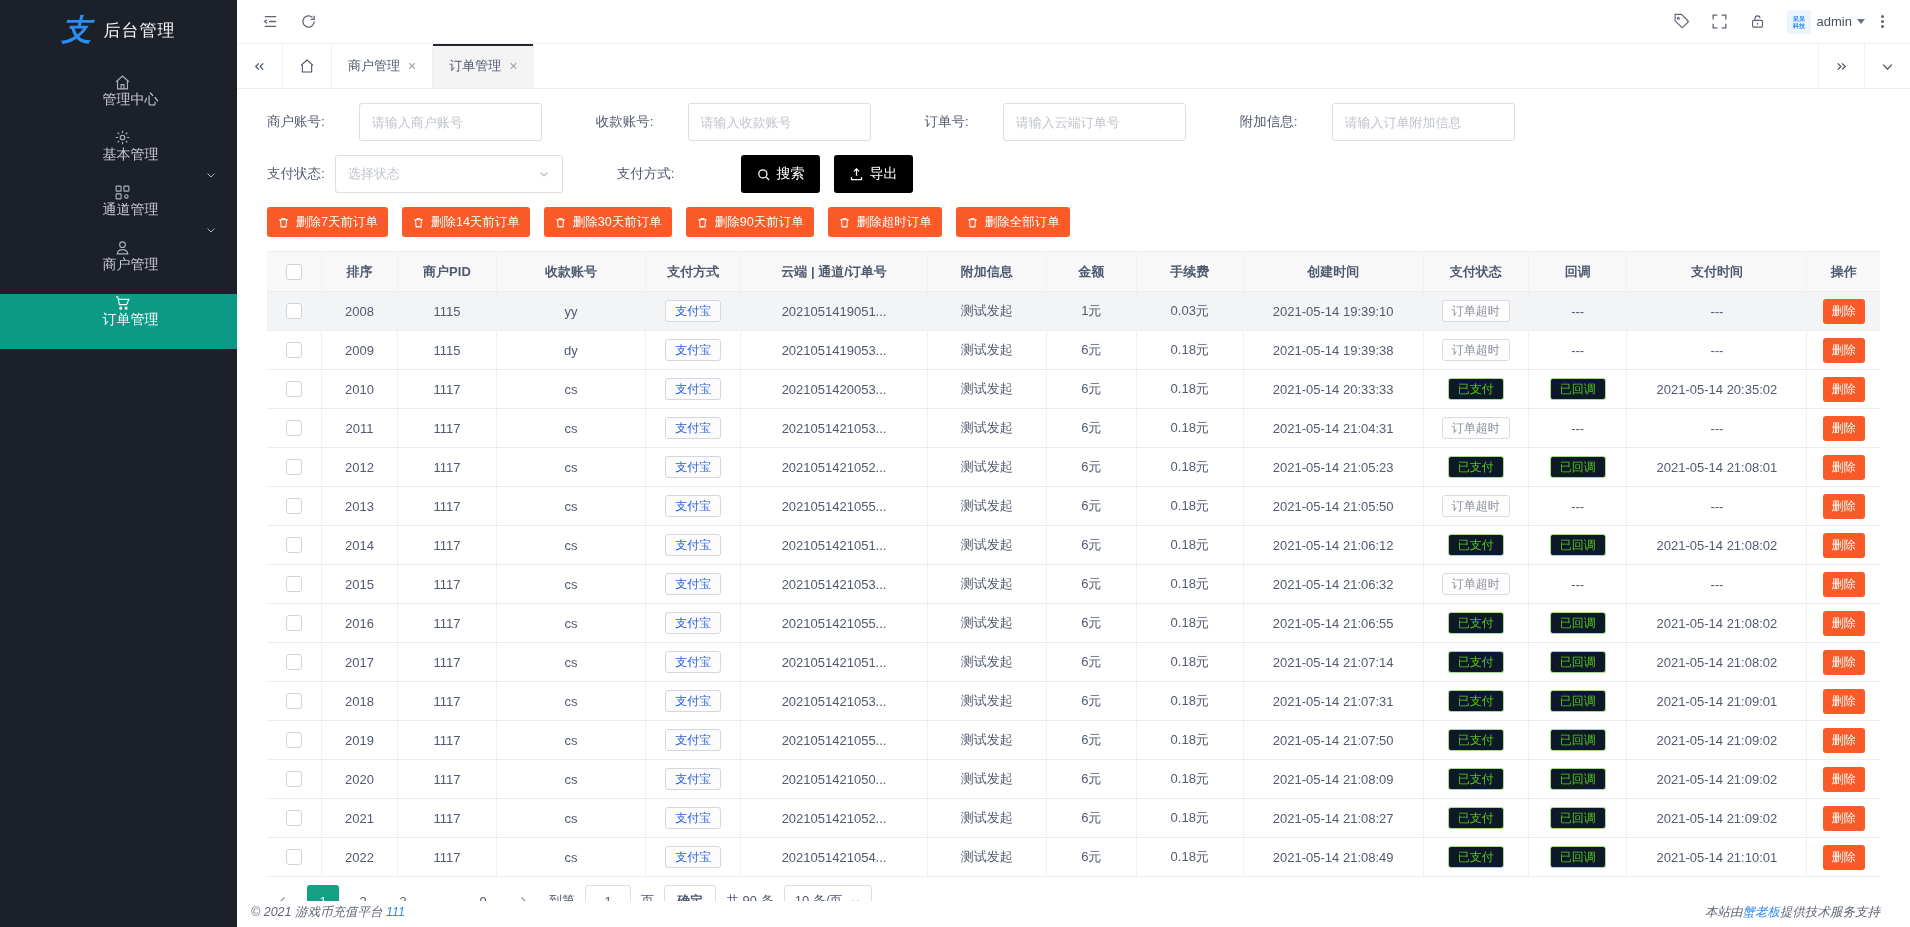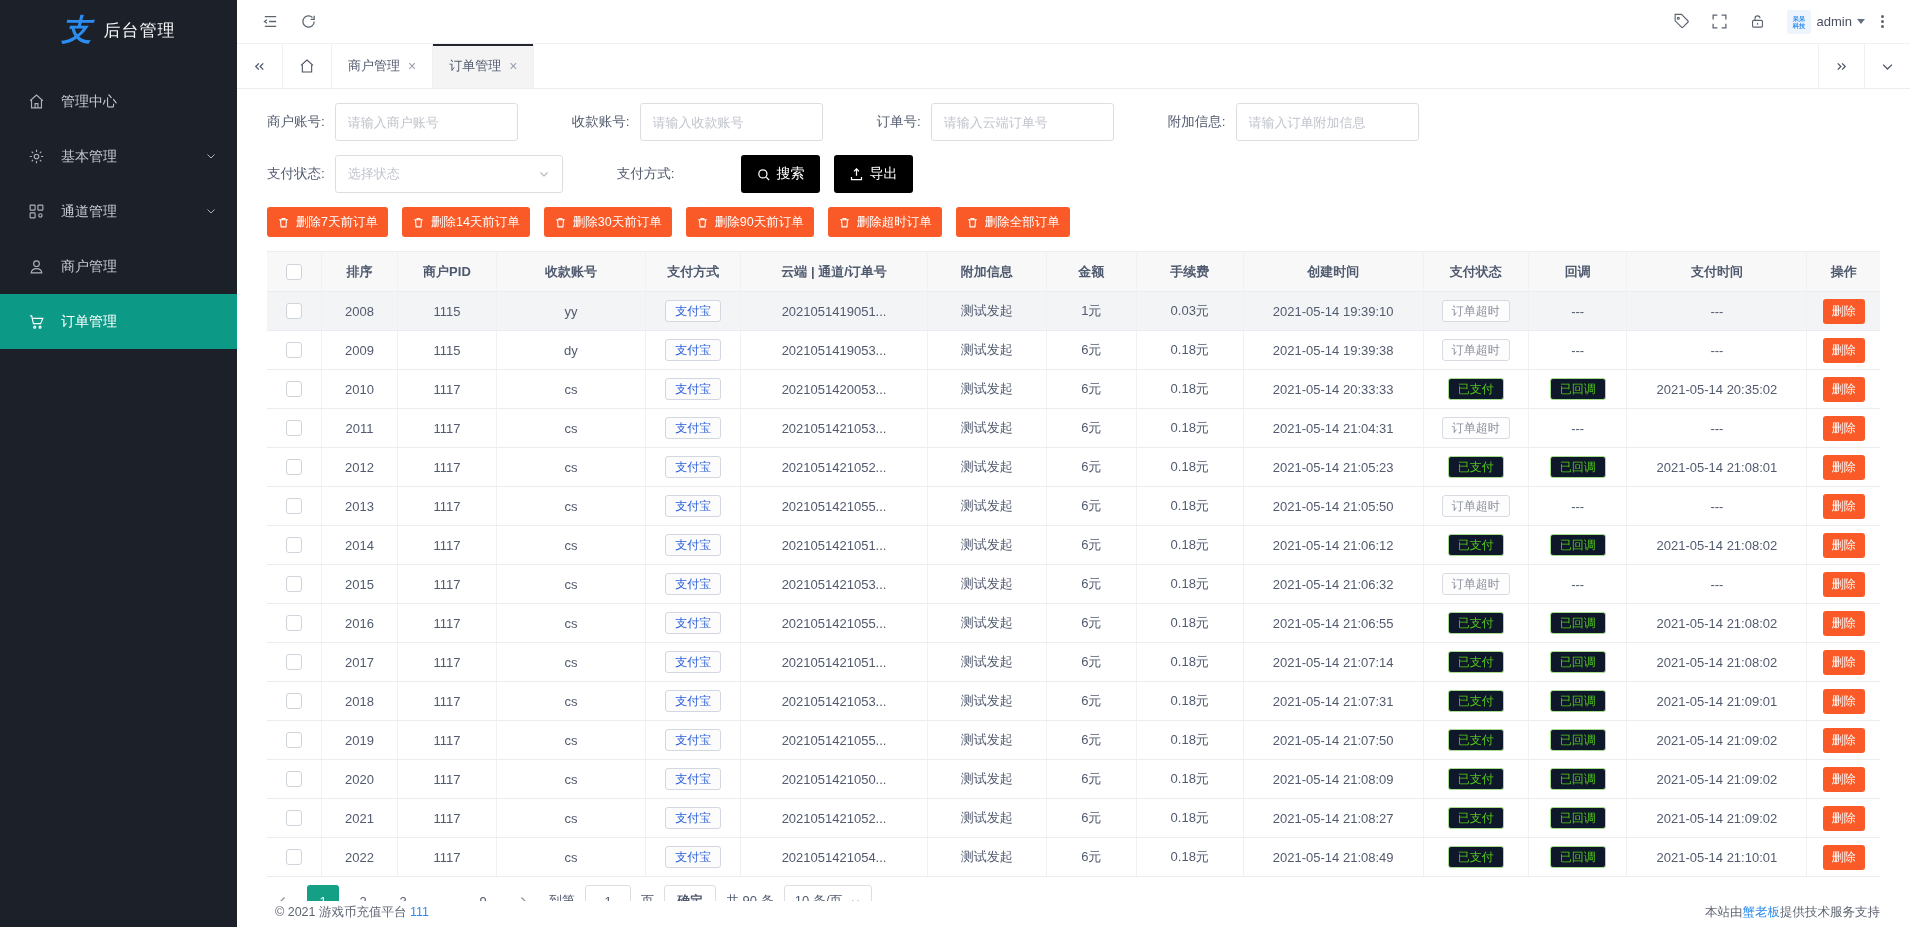--- a/index.html
+++ b/index.html
@@ -5,21 +5,21 @@
   * { margin:0; padding:0; box-sizing:border-box; }
   html,body { width:1910px; height:927px; overflow:hidden; font-family:"Liberation Sans","DejaVu Sans",sans-serif; background:#fff; }
   .app { display:flex; width:1910px; height:927px; }
 
   
   .sidebar { width:237px; background:#1c2029; color:#bfc3cc; flex-shrink:0; display:flex; flex-direction:column; }
   .logo-row { height:60px; display:flex; align-items:center; justify-content:center; gap:12px; }
   .logo-glyph { color:#2d8cf0; font-size:30px; font-weight:bold; font-family:"Liberation Serif","DejaVu Serif",serif; font-style:italic; line-height:1; }
   .logo-title { color:#f5f6f8; font-size:17px; letter-spacing:1px; }
   .menu { margin-top:14px; }
-  .menu-item { height:55px; display:flex; align-items:center; padding:0 20px 0 28px; font-size:14px; cursor:pointer; color:#c7cad2; }
+  .menu-item { height:55px; display:flex; align-items:center; padding:0 20px 0 28px; font-size:14px; cursor:pointer; color:#c7cad2;flex-direction:column; }
   .menu-item svg { width:17px; height:17px; stroke:#aeb2bd; flex-shrink:0; }
   .menu-item .mi-label { margin-left:16px; flex:1; }
   .menu-item .chev { margin-left:auto; }
   .menu-item .chev svg { width:12px; height:12px; }
   .menu-item.active { background:#0c9a87; color:#fff; }
   .menu-item.active svg { stroke:#fff; }
 
   
   .main { flex:1; display:flex; flex-direction:column; min-width:0; }
 
@@ -46,21 +46,21 @@
   .tab.active { background:#f4f4f5; }
   .tab.active::before { content:""; position:absolute; top:0; left:0; right:0; height:2px; background:#23262f; }
   .tab-spacer { flex:1; }
 
   
   .content { flex:1; overflow:hidden; padding:14px 30px 0 30px; background:#fff; }
 
   .filter-row { display:flex; align-items:center; margin-bottom:14px; flex-wrap:nowrap; }
   .f-group { display:flex; align-items:center; margin-right:54px; }
   .f-label { font-size:13.5px; color:#515a6e; margin-right:10px; white-space:nowrap; }
-  .f-input { width:183px; height:38px; border:1px solid #dcdee2; border-radius:3px; padding:5px 12px; font-size:13px; color:#515a6e; outline:none; }
+  .f-input { width:183px; height:38px; border:1px solid #dcdee2; border-radius:3px; padding:5px 12px; font-size:13px; color:#515a6e; outline:none;margin-left:24px; }
   .f-input::placeholder { color:#c0c4cc; }
   .f-select { width:228px; height:38px; border:1px solid #dcdee2; border-radius:3px; padding:0 12px; font-size:13px; color:#c0c4cc; display:flex; align-items:center; justify-content:space-between; cursor:pointer; background:#fff; }
   .f-select svg { width:12px; height:12px; stroke:#b6bac2; }
   .btn { height:38px; border:none; border-radius:3px; color:#fff; font-size:14px; display:inline-flex; align-items:center; gap:6px; padding:0 15px; cursor:pointer; font-family:inherit; }
   .btn svg { width:15px; height:15px; stroke:#fff; }
   .btn-teal { background:#000000; }
   .btn-search { margin-left:2px; }
   .btn-export { margin-left:14px; }
 
   .bulk-row { display:flex; align-items:center; gap:14px; margin-bottom:14px; }
@@ -87,21 +87,21 @@
   .pg-item.arrow svg { width:12px; height:12px; stroke:#8a8f9d; }
   .pg-item.active { background:#13a084; color:#fff; }
   .pg-item.dots { cursor:default; color:#8a8f9d; }
   .pg-text { margin:0 2px; white-space:nowrap; }
   .pg-input { width:46px; height:32px; border:1px solid #dcdee2; border-radius:3px; text-align:center; font-size:13px; color:#515a6e; outline:none; }
   .pg-btn { height:32px; border:1px solid #dcdee2; background:#fff; border-radius:3px; font-size:13px; color:#515a6e; padding:0 12px; cursor:pointer; font-family:inherit; font-weight:bold; }
   .pg-size { height:32px; border:1px solid #dcdee2; border-radius:3px; display:flex; align-items:center; gap:8px; padding:0 10px; cursor:pointer; color:#515a6e; white-space:nowrap; }
   .pg-size svg { width:11px; height:11px; stroke:#b6bac2; }
 
   
-  .footer { height:26px; display:flex; align-items:center; justify-content:space-between; padding:0 30px 4px 38px; font-size:12.5px; color:#5f6673; background:#fff; }
+  .footer { height:26px; display:flex; align-items:center; justify-content:space-between; padding:0 30px 4px 14px; font-size:12.5px; color:#5f6673; background:#fff;font-style:italic; }
   .footer a { color:#2d8cf0; text-decoration:none; cursor:pointer; }
 </style>
 </head>
 <body>
 
 <div class="app">
 
   <aside class="sidebar">
     <div class="logo-row">
       <span class="logo-glyph">支</span>

